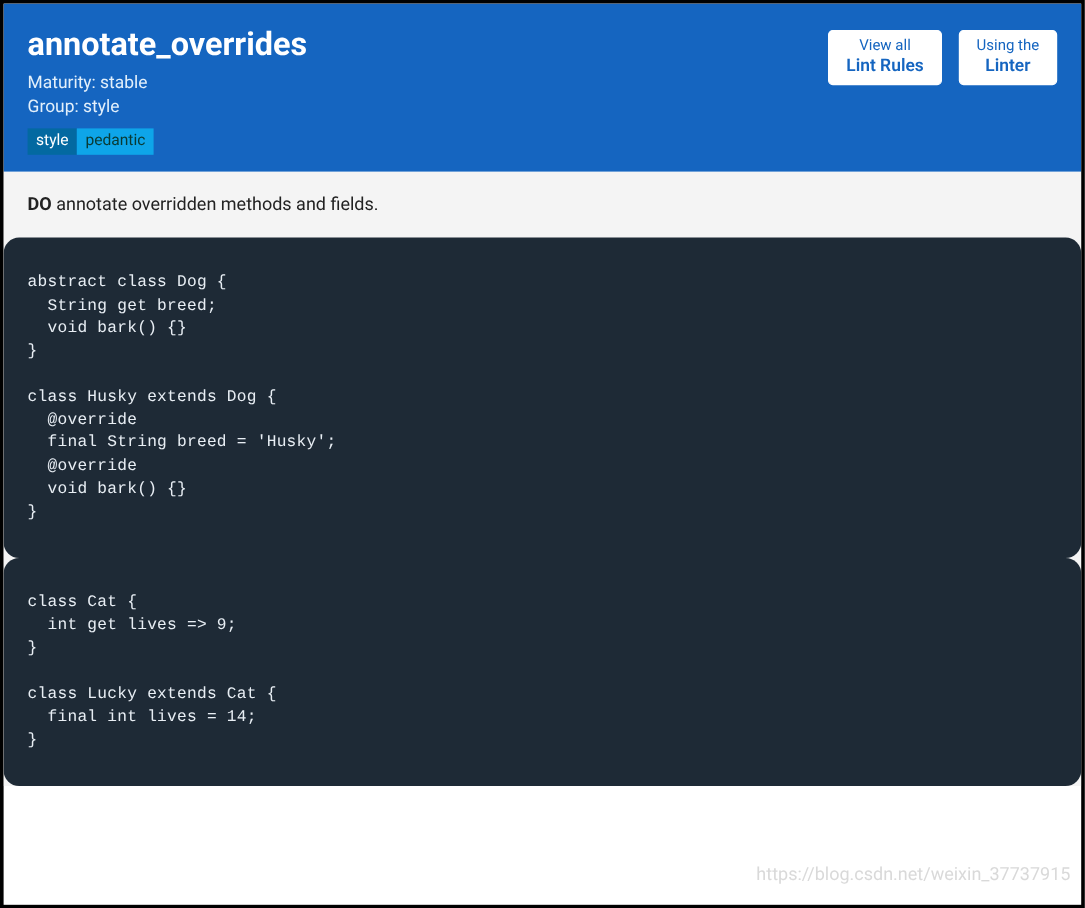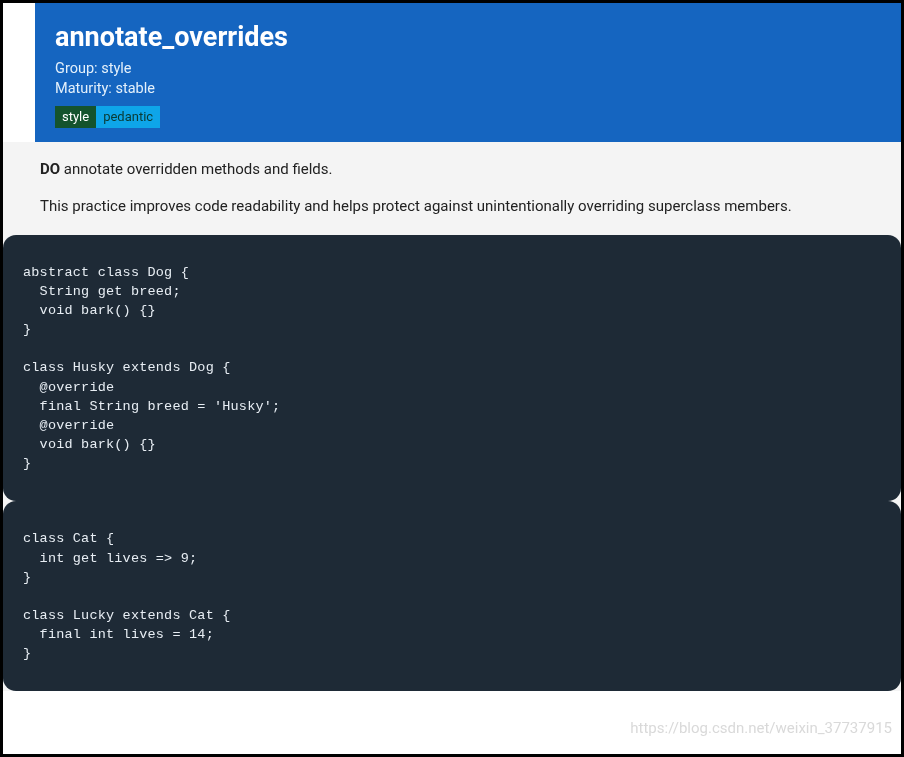--- a/index.html
+++ b/index.html
@@ -15,21 +15,20 @@
   background: #fff;
   margin: 3px;
   height: 751px;
   overflow: hidden;
 }
 .header {
   background: #1565c0;
   color: #fff;
   padding: 18px 20px 14px 20px;
   position: relative;
-  margin-left: 32px;
 }
 .title {
   font-size: 27px;
   font-weight: 700;
   margin-bottom: 6px;
 }
 .meta {
   font-size: 14.5px;
   line-height: 1.35;
   color: #e3f0fb;
@@ -41,21 +40,21 @@
 .badges {
   margin-top: 8px;
 }
 .badge {
   display: inline-block;
   font-size: 13px;
   padding: 2px 7px;
   line-height: 18px;
   color: #fff;
 }
-.badge-style { background: #14532d; }
+.badge-style { background: #0369a1; }
 .badge-pedantic { background: #0ea5e9; color: #0a3a33; }
 .header-buttons {
   position: absolute;
   top: 22px;
   right: 20px;
   display: flex;
   gap: 14px;
 }
 .hbtn {
   background: #fff;
@@ -69,21 +68,21 @@
   cursor: pointer;
 }
 .hbtn .line2 {
   font-size: 14.5px;
   font-weight: 600;
 }
 .content {
   background: #f4f4f4;
 }
 .section {
-  padding: 16px 37px;
+  padding: 16px 20px;
   font-size: 15px;
   color: #222;
   line-height: 1.55;
 }
 .section p { margin-bottom: 14px; }
 .section p:last-child { margin-bottom: 0; }
 .section .strong { font-weight: 700; }
 .codeblock {
   background: #1e2a36;
   color: #e8eef4;
@@ -104,32 +103,41 @@
   pointer-events: none;
 }
 </style>
 </head>
 <body>
 
 <div class="page">
   <div class="header">
     <div class="title">annotate_overrides</div>
     <div class="meta">
+      <div>Maturity: stable</div>
       <div>Group: style</div>
-      <div>Maturity: stable</div>
     </div>
     <div class="badges">
       <span class="badge badge-style">style</span><span class="badge badge-pedantic">pedantic</span>
+    </div>
+    <div class="header-buttons">
+      <div class="hbtn">
+        <div>View all</div>
+        <div class="line2">Lint Rules</div>
+      </div>
+      <div class="hbtn">
+        <div>Using the</div>
+        <div class="line2">Linter</div>
+      </div>
     </div>
   </div>
 
   <div class="content">
     <div class="section">
       <p><span class="strong">DO</span><span> annotate overridden methods and fields.</span></p>
-      <p>This practice improves code readability and helps protect against unintentionally overriding superclass members.</p>
     </div>
     <div class="codeblock">abstract class Dog {
   String get breed;
   void bark() {}
 }
 
 class Husky extends Dog {
   @override
   final String breed = 'Husky';
   @override

